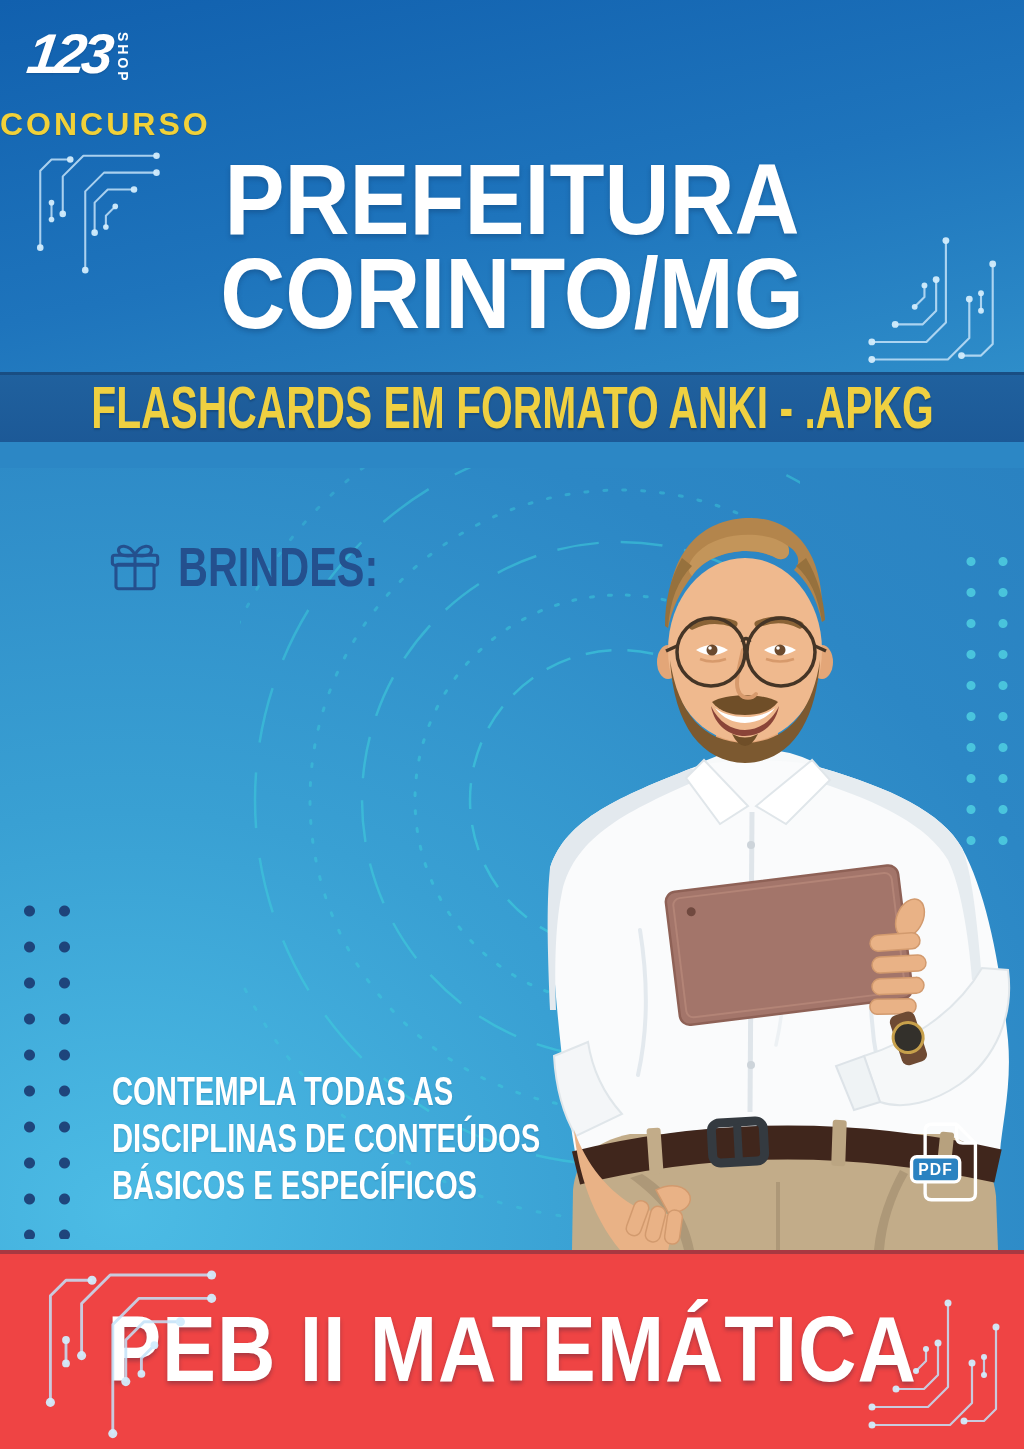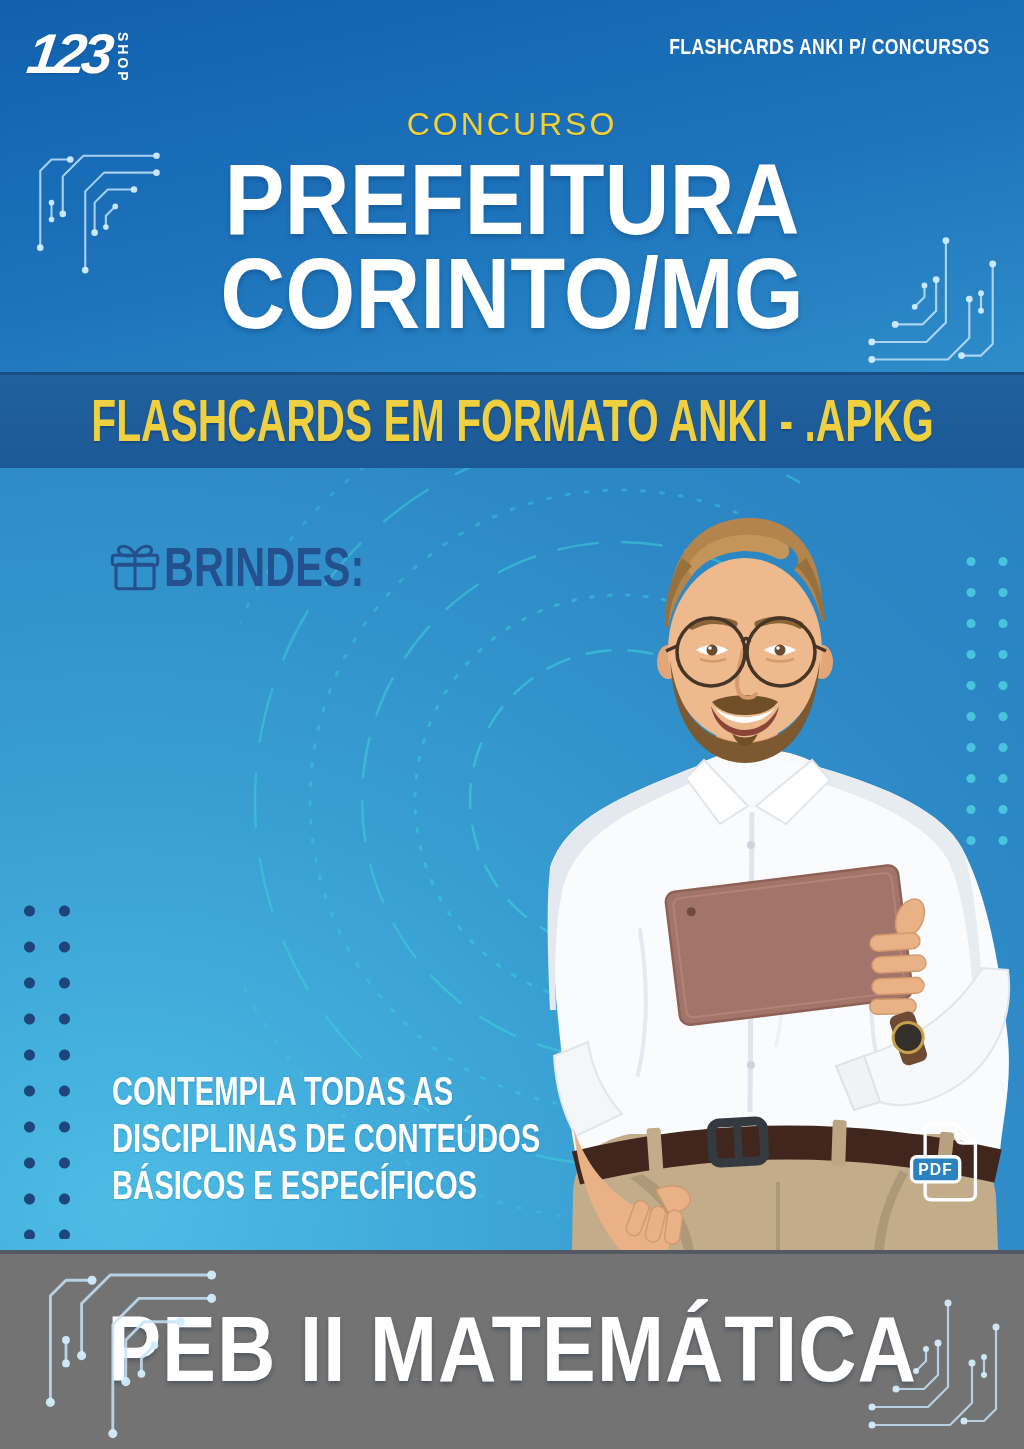--- a/index.html
+++ b/index.html
@@ -7,32 +7,32 @@
     position:relative;width:1024px;height:1449px;overflow:hidden;
     font-family:"Liberation Sans",sans-serif;
     background:#2c87c5;
   }
   
   .top-section{
     position:absolute;left:0;top:0;width:1024px;height:372px;
     background:linear-gradient(168deg,#1160ae 0%,#1e74bc 55%,#2e8dc9 100%);
   }
   .band{
-    position:absolute;left:0;top:372px;width:1024px;height:96px;
+    position:absolute;left:0;top:372px;width:1024px;height:70px;
     background:linear-gradient(#20619e,#1c5997);
     box-shadow:inset 0 3px 0 rgba(8,30,60,.28);
     display:flex;align-items:center;justify-content:center;
   }
   .main-section{
     position:absolute;left:0;top:468px;width:1024px;height:782px;
     background:radial-gradient(ellipse at 12% 95%,#4cbce5 0%,#39a0d3 38%,#2c87c5 78%,#2a82c1 100%);
   }
   .footer-band{
     position:absolute;left:0;top:1250px;width:1024px;height:199px;
-    background:#737373;
+    background:#ef4444;
     box-shadow:inset 0 4px 0 rgba(8,30,60,.3);
     display:flex;align-items:center;justify-content:center;
   }
   
   .logo{position:absolute;left:28px;top:26px;display:flex;align-items:flex-start;}
   .logo-number{
     font-size:56px;font-weight:bold;font-style:italic;color:#fff;
     letter-spacing:-4px;transform:skewX(-8deg);line-height:1;
     text-shadow:0 1px 2px rgba(10,40,80,.25);
   }
@@ -44,40 +44,40 @@
   
   .cond{display:inline-block;transform:scaleX(.74);transform-origin:0 50%;white-space:nowrap;}
   .cond-c{display:inline-block;transform:scaleX(.68);transform-origin:50% 50%;white-space:nowrap;}
   .cond-r{display:inline-block;transform:scaleX(.8);transform-origin:100% 50%;white-space:nowrap;}
   
   .tagline{
     position:absolute;right:34px;top:34px;color:#fff;
     font-size:22px;font-weight:bold;letter-spacing:.5px;text-align:right;
   }
   .kicker{
-    position:absolute;left:0;top:106px;width:1024px;text-align:center;
-    color:#f1d139;font-size:32px;font-weight:normal;letter-spacing:3px;
+    position:absolute;left:0;top:106px;width:1024px;
+    color:#f1d139;font-size:32px;font-weight:bold;letter-spacing:3px;
     text-shadow:0 1px 0 rgba(60,50,0,.25);
   }
   .hero-title{
     position:absolute;left:0;top:152px;width:1024px;text-align:center;
     color:#fff;font-size:100px;font-weight:bold;line-height:.94;
     letter-spacing:0;
     text-shadow:0 3px 6px rgba(10,40,80,.28);
     transform:scaleX(.9);transform-origin:50% 0;
   }
   .band-text{
     color:#efd041;font-size:60px;font-weight:bold;letter-spacing:0;
     text-shadow:0 2px 2px rgba(10,35,70,.3);
   }
   
   .brindes-row{position:absolute;left:106px;top:538px;display:flex;align-items:center;}
   .brindes-row svg{flex:0 0 auto;}
   .brindes-heading{
-    color:#24508e;font-size:56px;font-weight:bold;line-height:1;
+    color:#24508e;font-size:56px;font-weight:bold;margin-left:14px;line-height:1;
   }
   .bullet-list{position:absolute;left:106px;top:618px;}
   .bullet-item{display:flex;margin-bottom:24px;}
   .bullet-dot{
     flex:0 0 auto;width:14px;height:14px;border-radius:50%;background:#fff;
     margin:15px 22px 0 2px;
   }
   .bullet-text{
     color:#fff;font-size:42px;font-weight:bold;line-height:1.12;
     transform:scaleX(.74);transform-origin:0 0;
@@ -145,23 +145,20 @@
           <circle cx="40" cy="60" r="3" fill="rgba(210,236,252,.95)" stroke="none"></circle>
           <circle cx="40" cy="78" r="3" fill="rgba(210,236,252,.95)" stroke="none"></circle>
       </g>
     </defs>
   </svg>
 
   <div class="top-section">
     <div class="logo">
       <span class="logo-number">123</span>
       <span class="logo-sub">SHOP</span>
-    </div>
-    <div class="tagline">
-      <span class="cond-r">FLASHCARDS ANKI P/ CONCURSOS</span>
     </div>
     <div class="kicker">CONCURSO</div>
     <div class="hero-title">
       <div>PREFEITURA</div>
       <div>CORINTO/MG</div>
     </div>
   </div>
 
   <svg class="circuit cir-tl" viewBox="0 0 160 140">
       <use href="#cir"></use>

